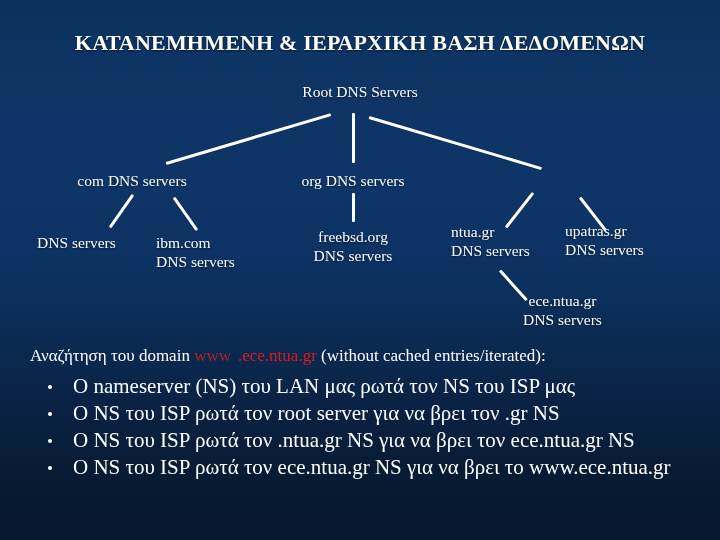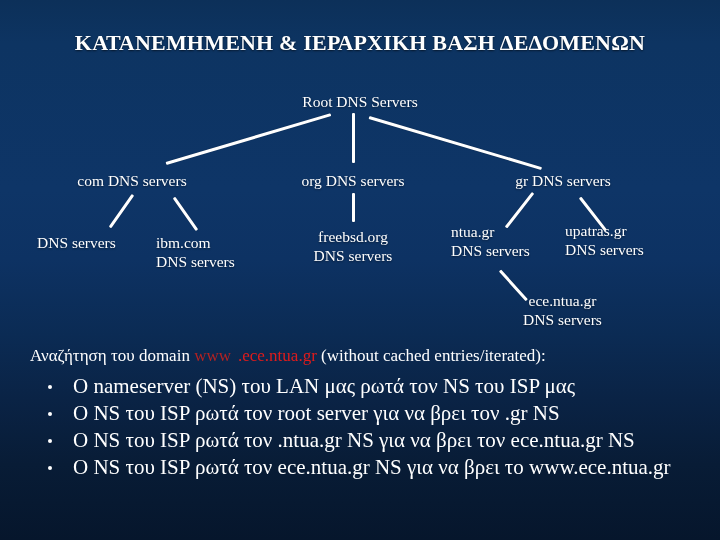--- a/index.html
+++ b/index.html
@@ -120,35 +120,32 @@
   <div class="line" style="left:174px; top:196px; width:40px; height:3px; transform: rotate(55deg);"></div>
 
   <div class="line" style="left:352px; top:193px; width:3px; height:29px;"></div>
 
   <div class="line" style="left:506px; top:226px; width:44px; height:3px; transform: rotate(-52deg);"></div>
 
   <div class="line" style="left:580px; top:196px; width:42px; height:3px; transform: rotate(52deg);"></div>
 
   <div class="line" style="left:500px; top:269px; width:40px; height:3px; transform: rotate(48deg);"></div>
 
-  <div class="node center" style="left:240px; top:92px; width:240px;">
+  <div class="node center" style="left:240px; top:82px; width:240px;">
     <span>Root DNS Servers</span>
   </div>
 
   <div class="node center" style="left:32px; top:171px; width:200px;">
     <span>com DNS servers</span>
   </div>
 
   <div class="node center" style="left:268px; top:171px; width:170px;">
     <span>org DNS servers</span>
   </div>
 
-  <div class="node center" style="left:470px; top:171px; width:186px;">
-    <span>gr DNS servers</span>
-  </div>
 
   <div class="node" style="left:37px; top:233px;">
     <div>DNS servers</div>
   </div>
 
   <div class="node" style="left:156px; top:233px;">
     <div>ibm.com</div>
     <div>DNS servers</div>
   </div>
 

